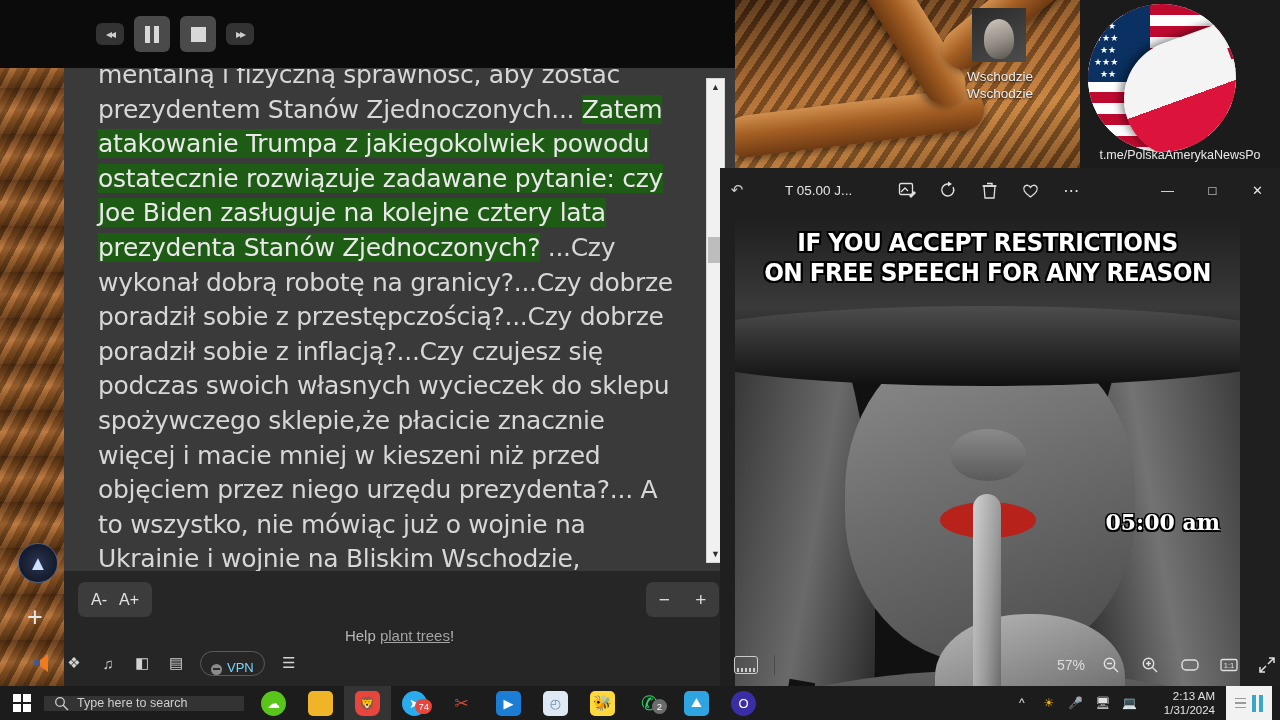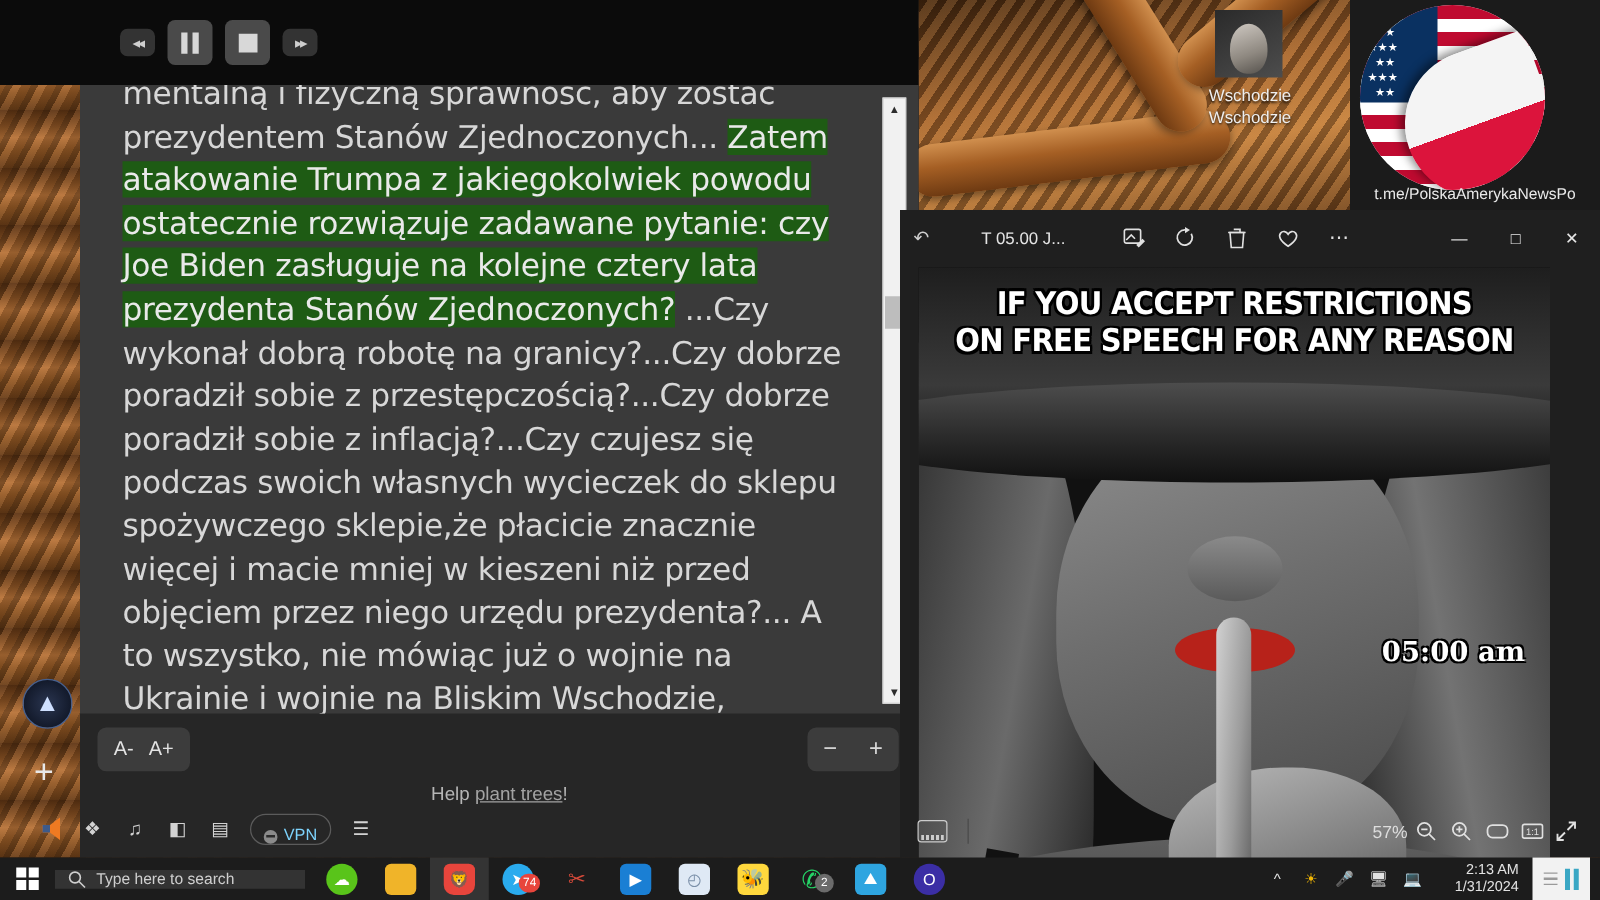--- a/index.html
+++ b/index.html
@@ -270,21 +270,21 @@
 
   .ph-bottom {
     position:absolute; left:0; bottom:0; width:560px; height:42px;
     display:flex; align-items:center; color:#ddd;
   }
   .ph-film { margin-left:14px; width:24px; height:18px; border:1.6px solid #ccc; border-radius:3px;
              display:flex; align-items:flex-end; justify-content:center; }
   .ph-film i { display:block; width:18px; height:4px;
                background:repeating-linear-gradient(90deg,#ccc 0 2px, transparent 2px 4px); margin-bottom:1.5px; }
   .ph-sep { width:1px; height:20px; background:#4a4a4a; margin-left:16px; }
-  .ph-zoomgrp { margin-left:auto; display:flex; align-items:center; gap:6px; padding-right:14px; }
+  .ph-zoomgrp { margin-left:auto; display:flex; align-items:center; gap:17px; }
   .ph-pct { font-size:14px; }
   .ph-zico { width:22px; height:22px; display:flex; align-items:center; justify-content:flex-start; color:#ec4899; }
 
   
   .taskbar {
     position:absolute; left:0; bottom:0; width:1280px; height:34px;
     background:#1c1c1c; display:flex; align-items:center;
   }
   .start { width:44px; height:34px; display:flex; align-items:center; justify-content:center; }
   .start-grid { display:grid; grid-template-columns:8px 8px; grid-template-rows:8px 8px; gap:2px; }

